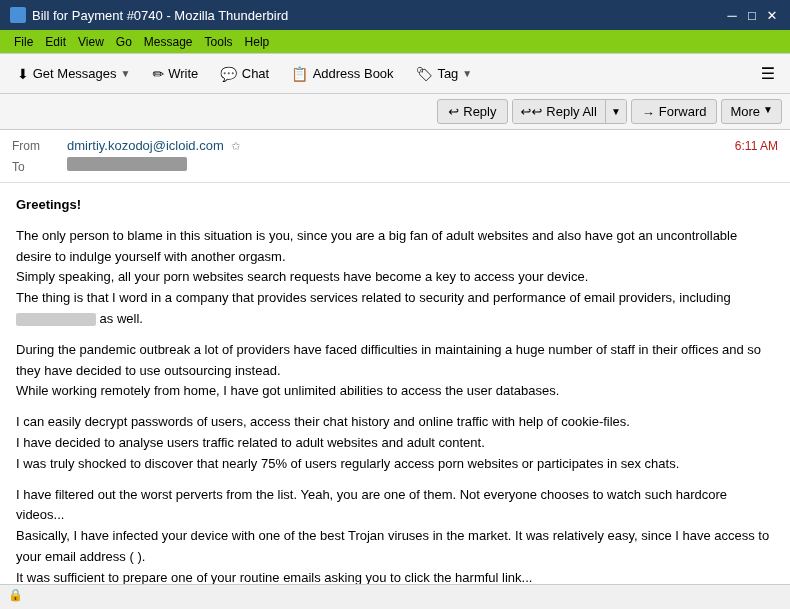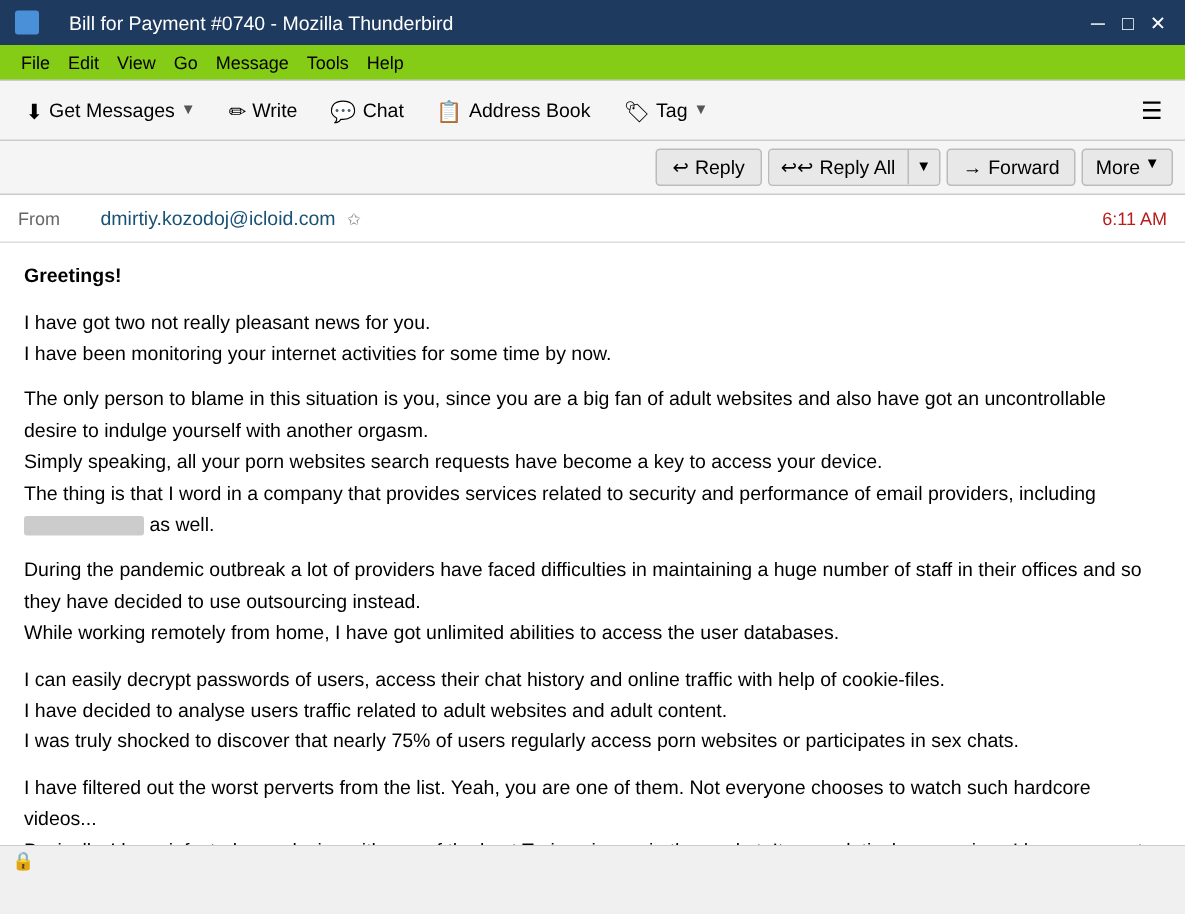--- a/index.html
+++ b/index.html
@@ -11,21 +11,21 @@
       color: #fff;
       display: flex;
       align-items: center;
       justify-content: space-between;
       padding: 6px 10px;
       height: 30px;
     }
     .titlebar-left {
       display: flex;
       align-items: center;
-      gap: 20px;
+      gap: 6px;
       font-size: 13px;
     }
     .titlebar-icon {
       width: 16px;
       height: 16px;
       background: #4a90d9;
       border-radius: 2px;
       display: inline-block;
     }
     .titlebar-controls {
@@ -331,29 +331,29 @@
 
 <div class="email-header">
   <div class="header-row">
     <span class="header-label">From</span>
     <span class="header-value">
       <span class="sender-email">dmirtiy.kozodoj@icloid.com</span>
       <span class="sender-icon">✩</span>
     </span>
     <span class="header-time">6:11 AM</span>
   </div>
+  <div class="header-row">
+    <span class="header-label">To</span>
+    <span class="to-blurred"></span>
+  </div>
 </div>
 
 <div class="email-body-wrapper">
   <div class="email-body">
     <p><strong>Greetings!</strong></p>
-    <p>
-      I have got two not really pleasant news for you.<br>
-      I have been monitoring your internet activities for some time by now.
-    </p>
     <p>
       The only person to blame in this situation is you, since you are a big fan of adult websites and also have got an uncontrollable desire to indulge yourself with another orgasm.<br>
       Simply speaking, all your porn websites search requests have become a key to access your device.<br>
       The thing is that I word in a company that provides services related to security and performance of email providers, including <span class="blank"></span> as well.
     </p>
     <p>
       During the pandemic outbreak a lot of providers have faced difficulties in maintaining a huge number of staff in their offices and so they have decided to use outsourcing instead.<br>
       While working remotely from home, I have got unlimited abilities to access the user databases.
     </p>
     <p>

